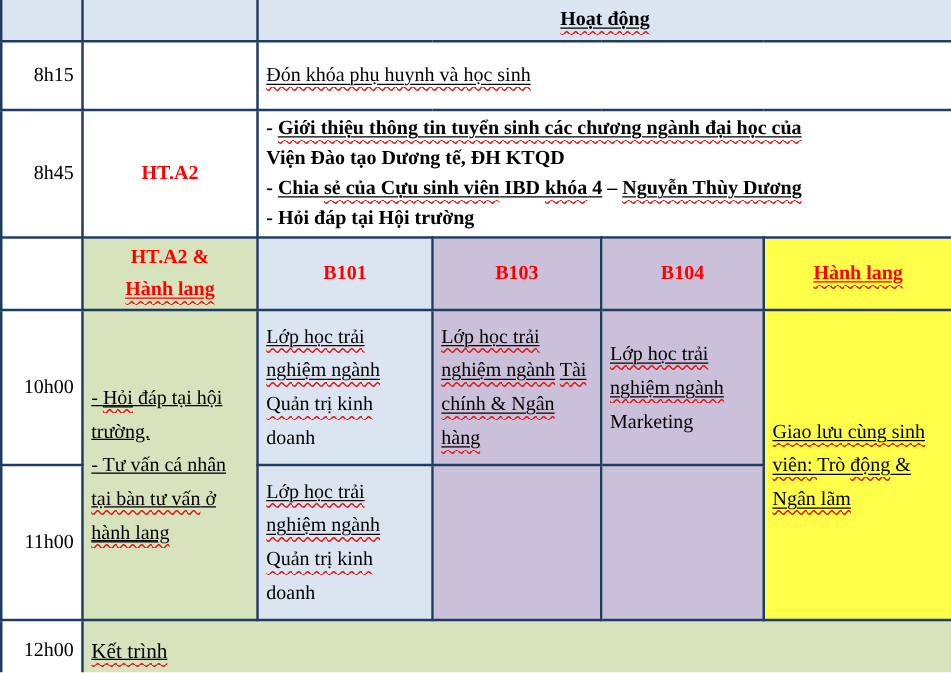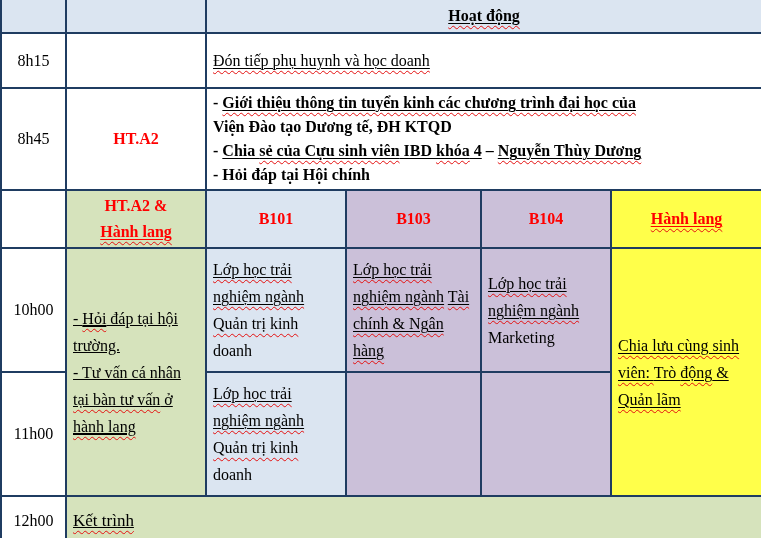--- a/index.html
+++ b/index.html
@@ -25,21 +25,21 @@
   }
   tr.r1 td{border-top:none;}
   tr.r7 td{border-bottom:none;}
   td.first{border-left-width:2px;}
   td.bg-blue{background:var(--blue);}
   td.bg-green{background:var(--green);}
   td.bg-purple{background:var(--purple);font-family:Liberation Serif, serif;}
   td.bg-yellow{background:var(--yellow);}
   td.center{text-align:center;}
   td.vtop{vertical-align:top;}
-  td.time{text-align:center;}
+  td.time{text-align:right;}
   .line{min-height:1em;}
   .wrapcell .line{line-height:27px;}
   .cell845 .line{line-height:24px;white-space:nowrap;}
   .b{font-weight:bold;}
   .red{color:var(--red);}
   .u{text-decoration:underline solid;text-decoration-thickness:1px;text-underline-offset:2px;}
   .sq{text-decoration:underline wavy #e41010;text-decoration-thickness:1px;text-underline-offset:4px;}
   td.loc2{line-height:26px;}
   td.hdr{line-height:22px;}
   .padmore{padding-left:8px;text-decoration:underline;}
@@ -65,34 +65,34 @@
       <td class="bg-blue"></td>
       <td class="bg-blue center hdr" colspan="4">
             <div class="line"><span class="b"><span class="u"><span class="sq">Hoạt động</span></span></span></div>
           </td>
     </tr>
 
     <tr class="r2" style="height:55px">
       <td class="time first">8h15</td>
       <td></td>
       <td class="vtop" colspan="4">
-            <div class="line"><span class="u"><span class="sq">Đón tiếp phụ huynh và học doanh</span></span></div>
+            <div class="line"><span class="u"><span class="sq">Đón khóa phụ huynh và học sinh</span></span></div>
           </td>
     </tr>
 
     <tr class="r3" style="height:97px">
       <td class="time first">8h45</td>
       <td class="center">
             <div class="line"><span class="b"><span class="red">HT.A2</span></span></div>
           </td>
       <td class="cell845" colspan="4">
-            <div class="line"><span class="b">- </span><span class="b"><span class="u"><span class="sq">Giới thiệu thông tin tuyển kinh các chương trình đại học của</span></span></span></div>
+            <div class="line"><span class="b">- </span><span class="b"><span class="u"><span class="sq">Giới thiệu thông tin tuyển sinh các chương ngành đại học của</span></span></span></div>
             <div class="line"><span class="b">Viện Đào tạo Dương tế, ĐH KTQD</span></div>
             <div class="line"><span class="b">- </span><span class="b"><span class="u">Chia </span></span><span class="b"><span class="u"><span class="sq">sẻ của Cựu sinh viên</span></span></span><span class="b"><span class="u"> IBD </span></span><span class="b"><span class="u"><span class="sq">khóa</span></span></span><span class="b"><span class="u"> 4</span></span><span class="b"> – </span><span class="b"><span class="u"><span class="sq">Nguyễn Thùy Dương</span></span></span></div>
-            <div class="line"><span class="b">- Hỏi đáp tại Hội chính</span></div>
+            <div class="line"><span class="b">- Hỏi đáp tại Hội trường</span></div>
           </td>
     </tr>
 
     <tr class="r4" style="height:57px">
       <td class="first"></td>
       <td class="bg-green center loc2">
             <div class="line"><span class="b"><span class="red">HT.A2 &amp;</span></span></div>
             <div class="line"><span class="b"><span class="red"><span class="u"><span class="sq">Hành lang</span></span></span></span></div>
           </td>
       <td class="bg-blue center">
@@ -118,21 +118,21 @@
       <td class="bg-blue vtop wrapcell">
             <div class="line"><span class="u"><span class="sq">Lớp học trải nghiệm ngành</span></span> <span class="sq">Quản trị kinh</span> doanh</div>
           </td>
       <td class="bg-purple vtop wrapcell">
             <div class="line"><span class="u"><span class="sq">Lớp học trải nghiệm ngành</span></span> <span class="u"><span class="sq">Tài chính &amp; Ngân hàng</span></span></div>
           </td>
       <td class="bg-purple vtop wrapcell">
             <div class="line"><span class="u"><span class="sq">Lớp học trải nghiệm ngành</span></span> Marketing</div>
           </td>
       <td class="bg-yellow vtop wrapcell" rowspan="2">
-            <div class="line"><span class="u"><span class="sq">Chia lưu cùng sinh viên: </span></span><span class="u">Trò </span><span class="u"><span class="sq">động</span></span><span class="u"> &amp; </span><span class="u"><span class="sq">Quản lãm</span></span></div>
+            <div class="line"><span class="u"><span class="sq">Giao lưu cùng sinh viên: </span></span><span class="u">Trò </span><span class="u"><span class="sq">động</span></span><span class="u"> &amp; </span><span class="u"><span class="sq">Ngân lãm</span></span></div>
           </td>
     </tr>
 
     <tr class="r6" style="height:124px">
       <td class="time vtop first">11h00</td>
       <td class="bg-blue vtop wrapcell">
             <div class="line"><span class="u"><span class="sq">Lớp học trải nghiệm ngành</span></span> <span class="sq">Quản trị kinh</span> doanh</div>
           </td>
       <td class="bg-purple"></td>
       <td class="bg-purple"></td>

